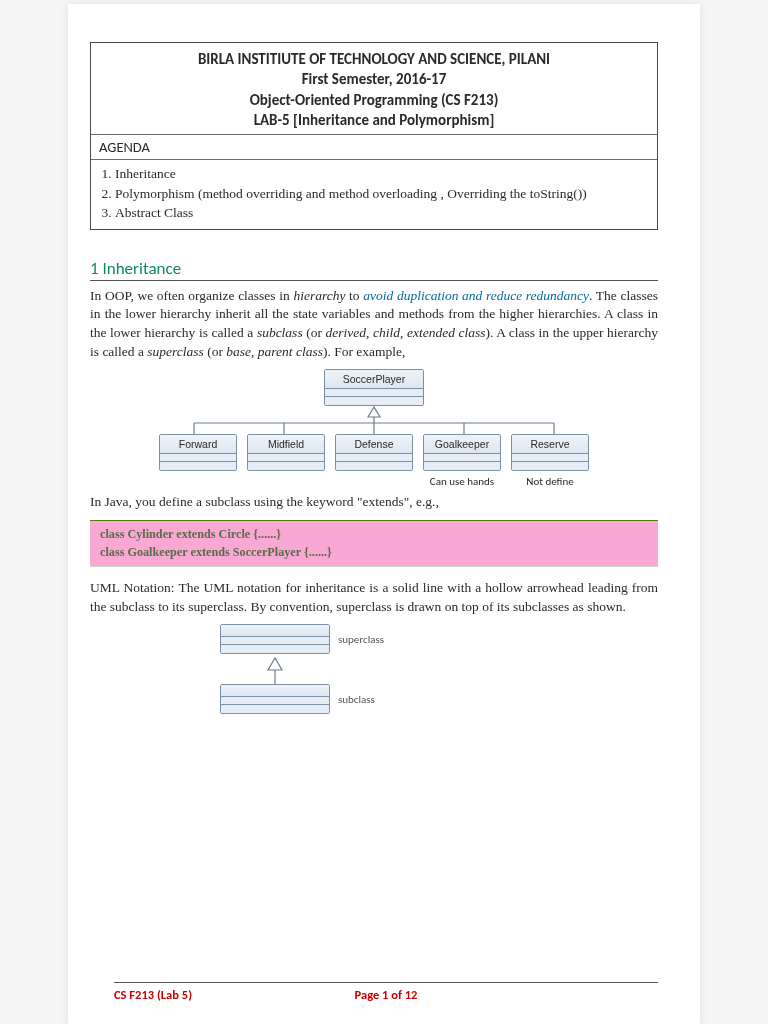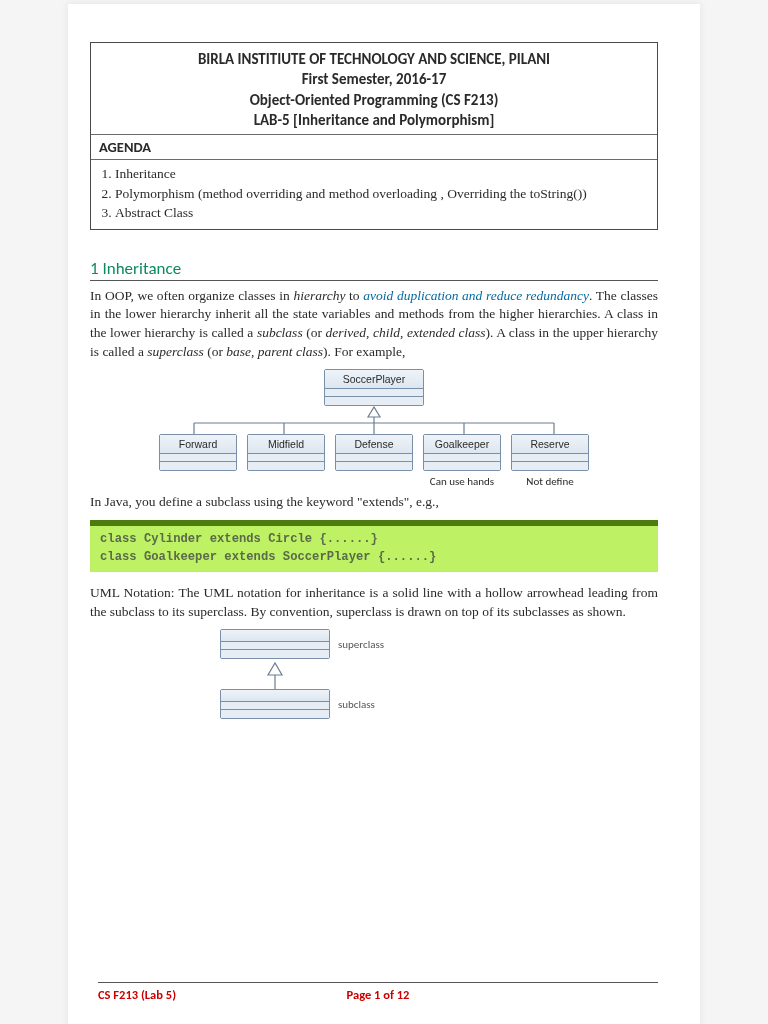--- a/index.html
+++ b/index.html
@@ -30,21 +30,21 @@
     font-family: Calibri, Arial, sans-serif;
     text-align: center;
     font-weight: bold;
     font-size: 15px;
     line-height: 1.35;
     padding: 6px 10px 4px 10px;
     border-bottom: 1px solid #6b6b6b;
   }
   .agenda-head {
     font-family: Calibri, Arial, sans-serif;
-    font-weight: bold;
+    font-weight: normal;
     font-size: 14.5px;
     padding: 3px 8px 3px 8px;
     border-bottom: 1px solid #6b6b6b;
   }
   .agenda-list {
     padding: 4px 8px 6px 24px;
     font-size: 13.5px;
     line-height: 1.45;
   }
   .section-heading {
@@ -102,45 +102,45 @@
     font-family: Calibri, Arial, sans-serif;
     font-size: 11px;
     margin-top: 4px;
     text-align: center;
   }
   svg.lines {
     display: block;
     margin: 0 auto;
   }
   .code-block {
-    background: #bef264;
-    border-top: 6px solid #4d7c0f;
+    background: #f9a8d4;
+    border-top: 1px solid #4d7c0f;
     border-bottom: 1px solid #c7d6bd;
-    font-family: Liberation Mono, monospace;
+    font-family: Liberation Serif, serif;
     font-size: 12.2px;
     font-weight: bold;
     color: #5a6a4a;
     padding: 5px 10px;
     line-height: 1.45;
     margin: 8px 0 12px 0;
   }
   .uml2-wrap { margin: 6px 0 0 130px; }
   .uml2-row {
     display: flex;
     align-items: center;
     gap: 8px;
   }
   .uml2-label {
     font-family: Calibri, Arial, sans-serif;
     font-size: 11px;
     color: #555;
   }
   .footer {
     position: absolute;
-    left: 30px; right: 42px; bottom: 26px;
+    left: 46px; right: 42px; bottom: 26px;
     border-top: 1px solid #555;
     padding-top: 4px;
     font-family: Calibri, Arial, sans-serif;
     font-weight: bold;
     color: #cc0000;
     font-size: 12.5px;
     display: flex;
   }
   .footer .pnum {
     position: absolute;

